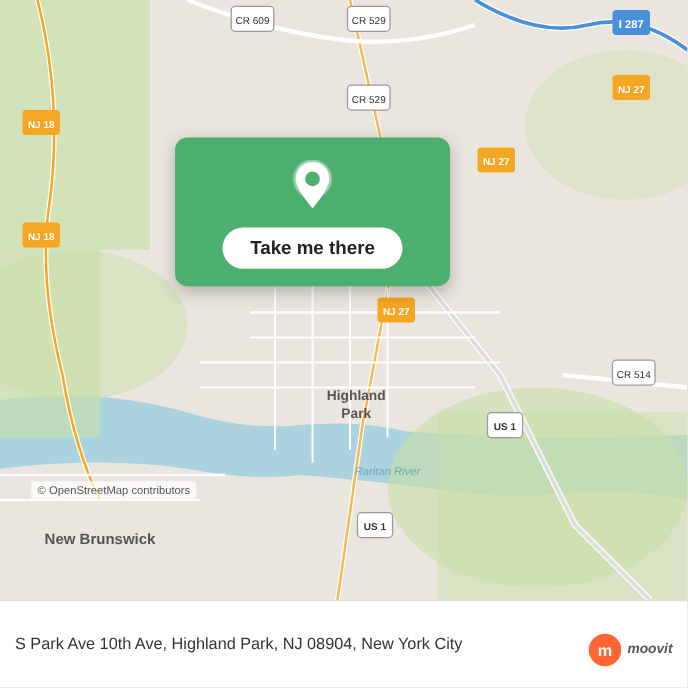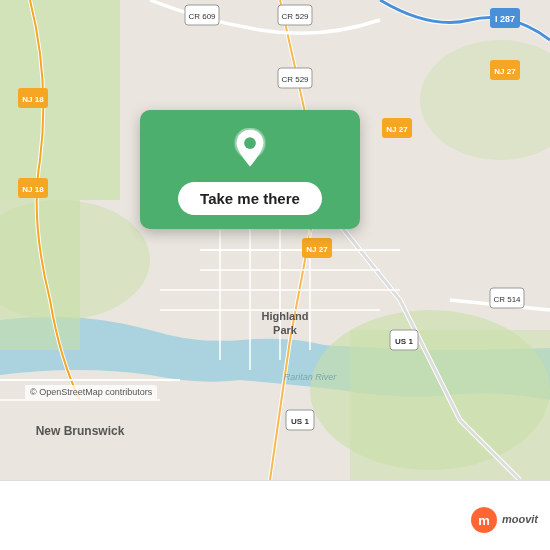--- a/index.html
+++ b/index.html
@@ -220,20 +220,21 @@
 
       <path d="M21 2 C12 2 5 9 5 18 C5 28 21 46 21 46 C21 46 37 28 37 18 C37 9 30 2 21 2Z" fill="white"></path>
       <circle cx="21" cy="18" r="7" fill="#4caf6e"></circle>
     </svg>
 
     <button class="take-me-btn">Take me there</button>
   </div>
 </div>
 
 <div class="bottom-bar">
+  <span class="address-text">S Park Ave 10th Ave, Highland Park, NJ 08904, New York City</span>
 
   <div class="moovit-logo">
     <svg class="moovit-icon" viewBox="0 0 28 28" xmlns="http://www.w3.org/2000/svg">
       <circle cx="14" cy="14" r="13" fill="#f63"></circle>
       <text x="14" y="19" text-anchor="middle" fill="white" font-size="13" font-weight="bold">m</text>
     </svg>
     <span class="moovit-text">moovit</span>
   </div>
 </div>
 

